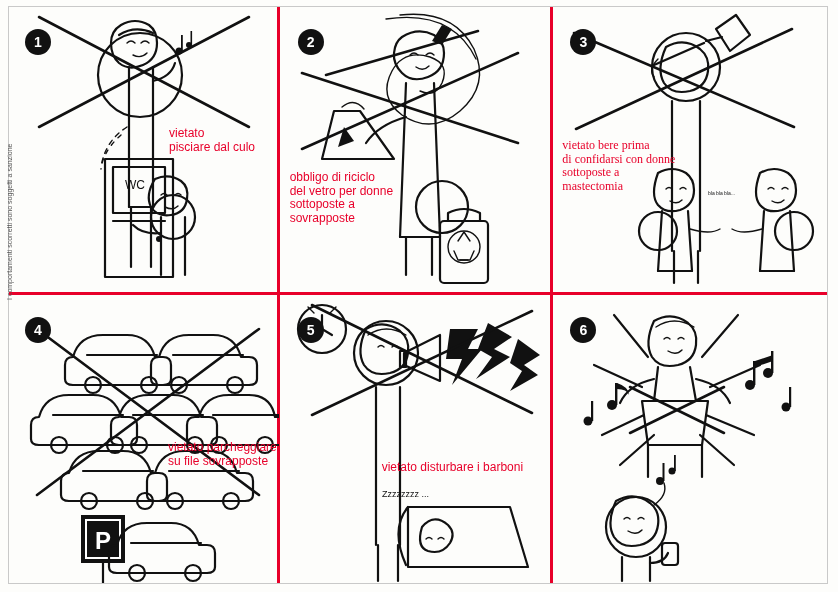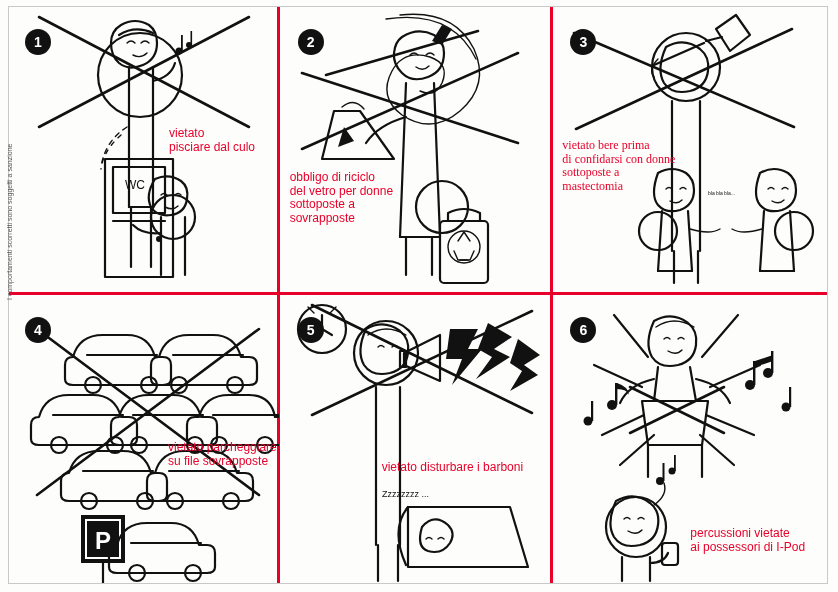--- a/index.html
+++ b/index.html
@@ -473,18 +473,16 @@
           <rect x="108" y="248" width="16" height="22" rx="3"></rect>
           <path d="M100 210 q14 -10 10 -22" class="ink-thin"></path>
         </g>
         <g class="ink-fill">
           <circle cx="106" cy="186" r="4"></circle>
           <rect x="108.5" y="168" width="2" height="18"></rect>
           <circle cx="118" cy="176" r="3.5"></circle>
           <rect x="120" y="160" width="1.8" height="16"></rect>
         </g>
       </svg>
-      <div class="caption" style="left:136px; top:232px;">percussioni vietate
-ai possessori di I-Pod</div>
     </div>
 
   </div>
 </div>
 
 </body></html>

